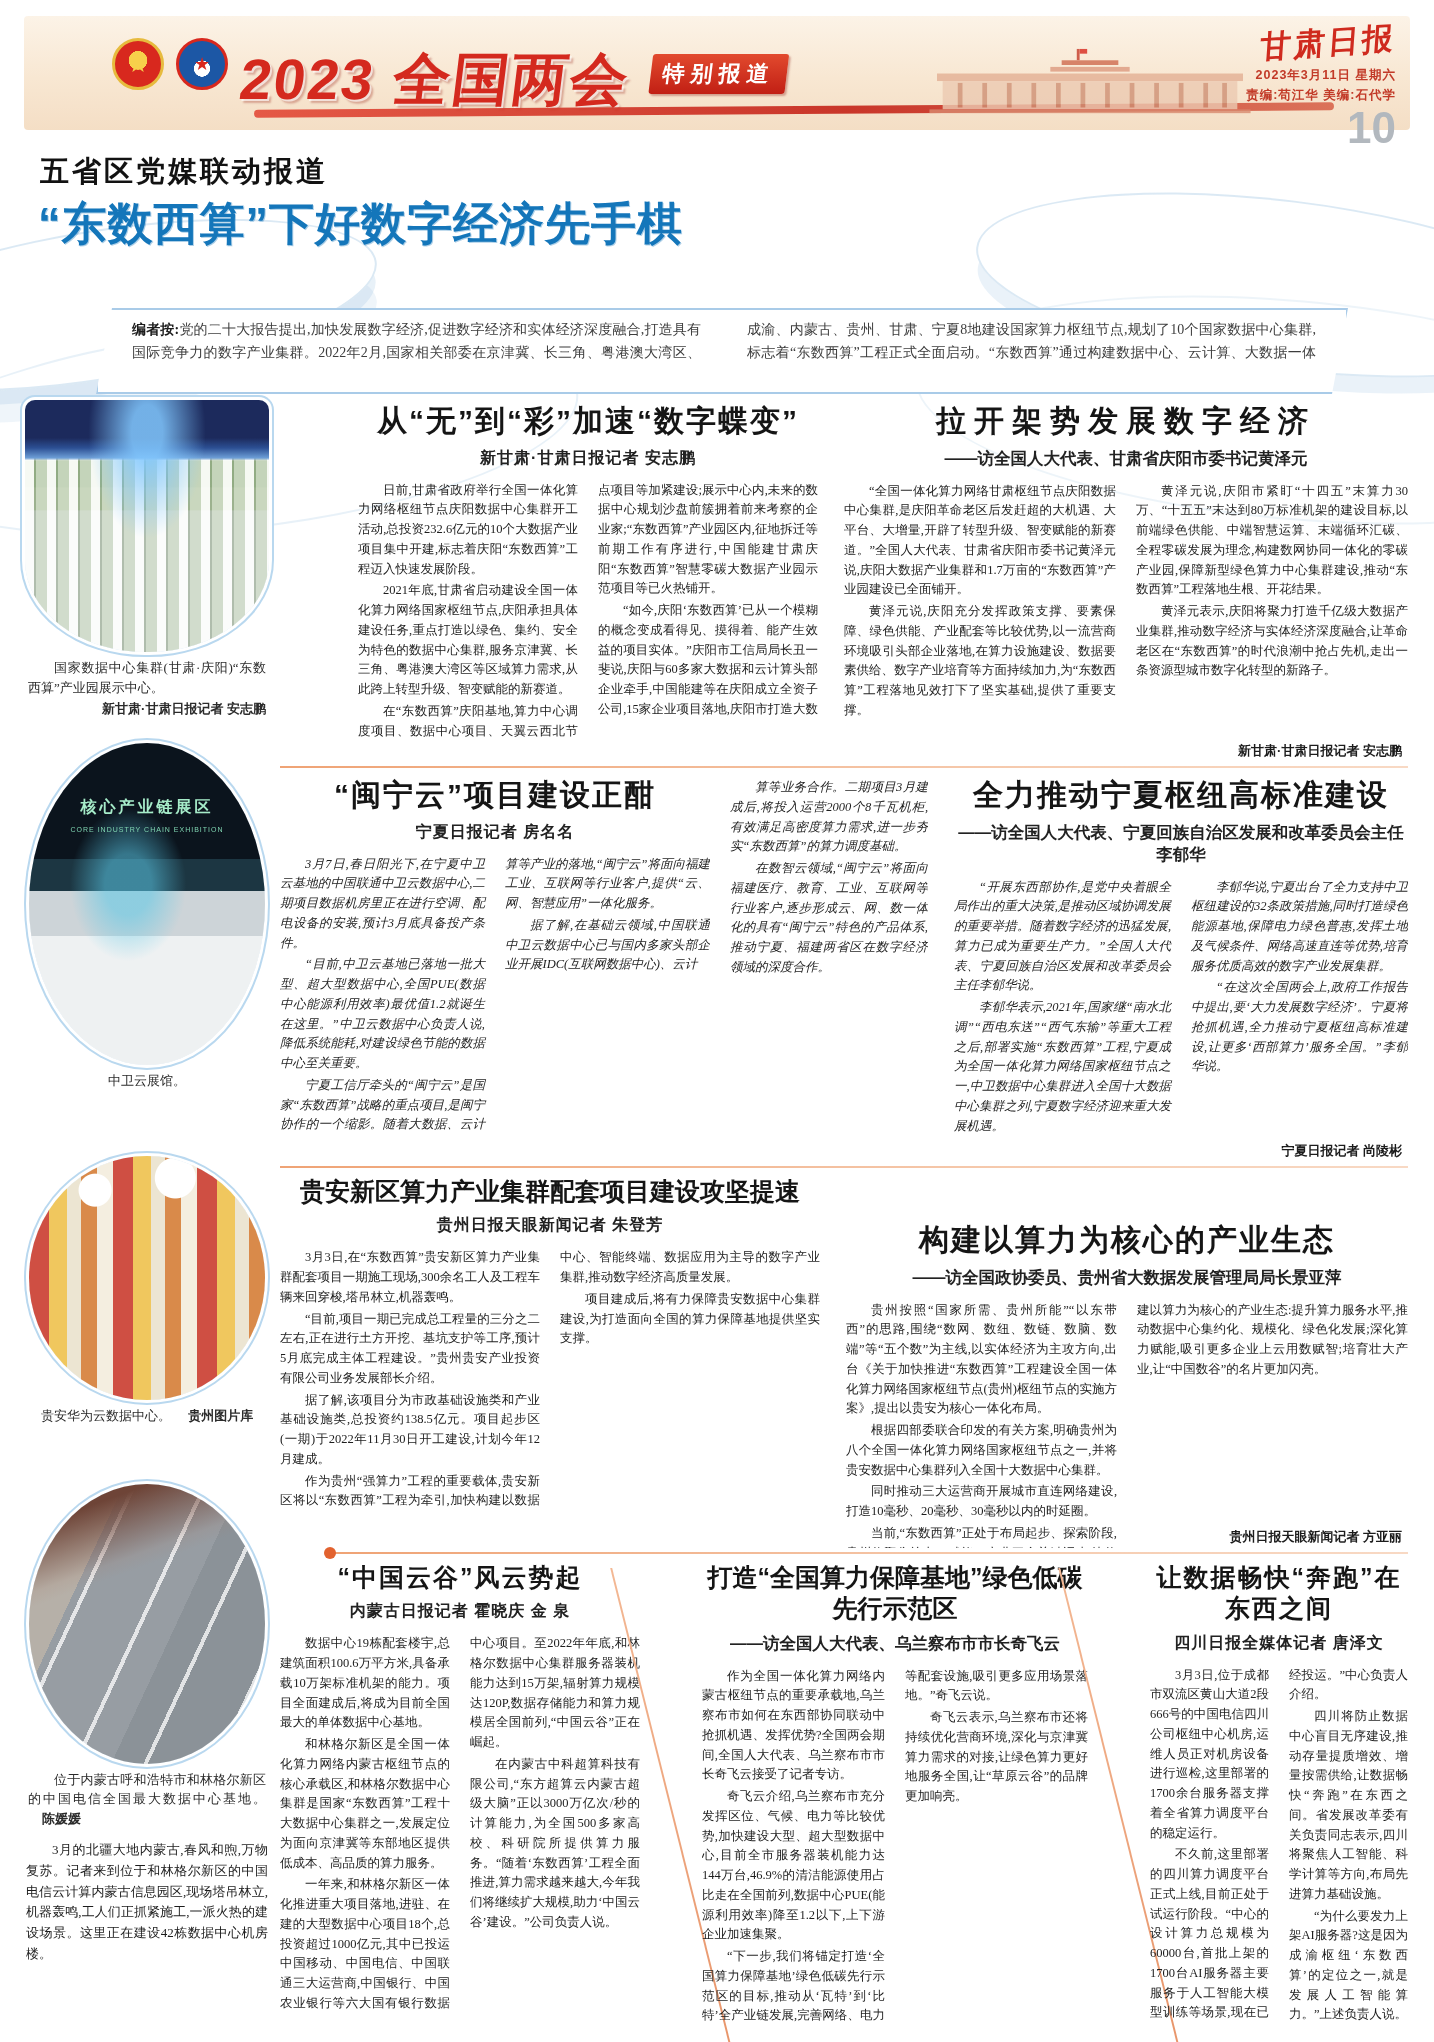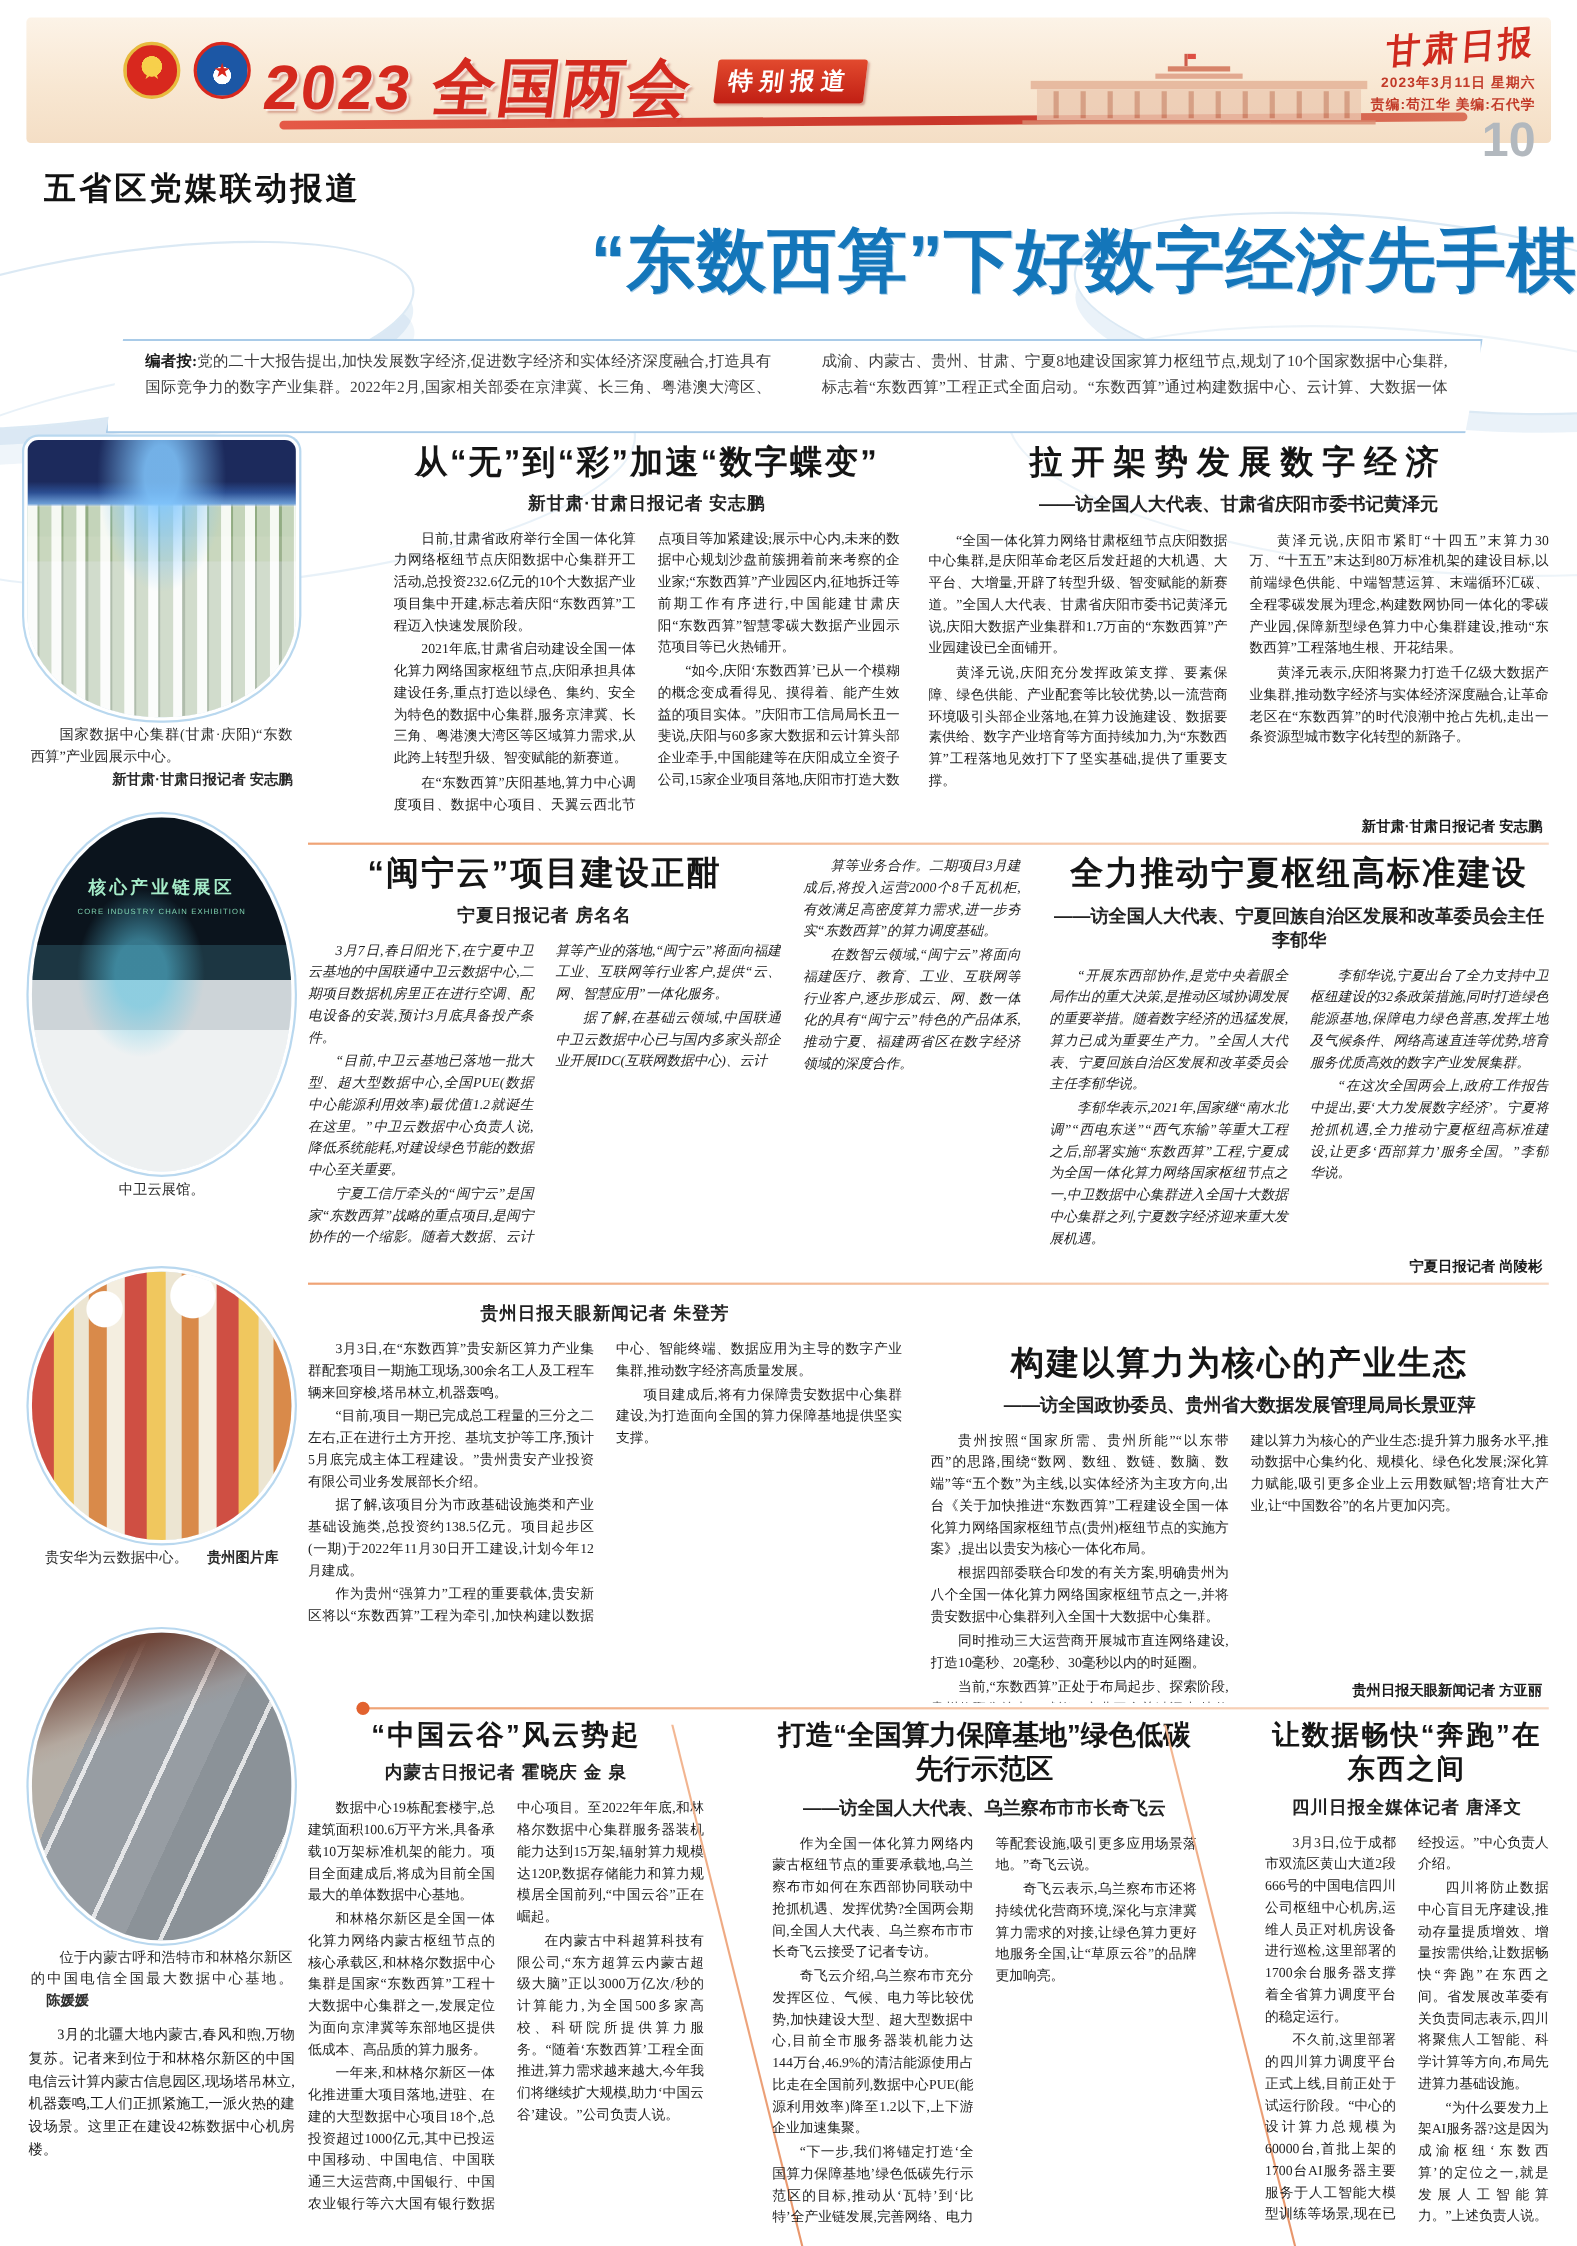--- a/index.html
+++ b/index.html
@@ -46,23 +46,23 @@
   .masthead-name { font-weight:900; color:#cf2a1e; font-size:31px; letter-spacing:3px;
     transform:rotate(-4deg) skewX(-8deg); display:inline-block; font-family:"Liberation Serif",serif; }
   .masthead-line { color:#c23a28; font-size:12.5px; font-weight:700; margin-top:3px;
     font-family:"Liberation Sans",sans-serif; letter-spacing:1px; }
   .page-num { font-family:Liberation Sans, sans-serif; font-weight:900; font-size:44px;
     color:#b2b8be; line-height:1; margin-top:2px; }
 
   
   .kicker { position:absolute; left:40px; top:152px; font-family:"Liberation Sans",sans-serif;
     font-weight:900; font-size:29px; color:#121212; letter-spacing:3px; }
-  .main-headline { position:absolute; left:0; top:194px; width:100%; text-align:right;
-    font-family:"Liberation Sans",sans-serif; font-weight:900; font-size:63px; color:#1476ba;
-    letter-spacing:1px; text-shadow:1px 1px 0 rgba(20,118,186,.35); }
+  .main-headline { position:absolute; left:0; top:194px; width:100%; text-align:left;
+    font-family:"Liberation Sans",sans-serif; font-weight:900; font-size:45px; color:#1476ba;
+    letter-spacing:1px; text-shadow:1px 1px 0 rgba(20,118,186,.35);padding-left:38px; }
 
   
   .editor-note { position:absolute; left:96px; top:308px; width:1252px; height:86px;
     border:2px solid #a9cbe8; background:#ffffff; padding:9px 30px 6px 34px;
     clip-path:polygon(16px 0, 100% 0, calc(100% - 16px) 100%, 0 100%);
     column-count:2; column-gap:46px; font-size:14px; line-height:1.62; color:#3d3d3d;
     text-align:justify; }
   .editor-note b { color:#1c1c1c; }
 
   
@@ -293,20 +293,21 @@
             <p class="para">“在这次全国两会上,政府工作报告中提出,要‘大力发展数字经济’。宁夏将抢抓机遇,全力推动宁夏枢纽高标准建设,让更多‘西部算力’服务全国。”李郁华说。</p>
           </div>
         <div class="art-sign">宁夏日报记者 尚陵彬</div>
       </article>
     </div>
 
     <div class="row-divider"></div>
 
     <div class="row row3">
       <article class="art a5">
+        <h2 class="art-title t26">贵安新区算力产业集群配套项目建设攻坚提速</h2>
         <div class="art-byline">贵州日报天眼新闻记者 朱登芳</div>
         <div class="art-body cols-2">
             <p class="para">3月3日,在“东数西算”贵安新区算力产业集群配套项目一期施工现场,300余名工人及工程车辆来回穿梭,塔吊林立,机器轰鸣。</p>
             <p class="para">“目前,项目一期已完成总工程量的三分之二左右,正在进行土方开挖、基坑支护等工序,预计5月底完成主体工程建设。”贵州贵安产业投资有限公司业务发展部长介绍。</p>
             <p class="para">据了解,该项目分为市政基础设施类和产业基础设施类,总投资约138.5亿元。项目起步区(一期)于2022年11月30日开工建设,计划今年12月建成。</p>
             <p class="para">作为贵州“强算力”工程的重要载体,贵安新区将以“东数西算”工程为牵引,加快构建以数据中心、智能终端、数据应用为主导的数字产业集群,推动数字经济高质量发展。</p>
             <p class="para">项目建成后,将有力保障贵安数据中心集群建设,为打造面向全国的算力保障基地提供坚实支撑。</p>
           </div>
       </article>
       <article class="art a6">

